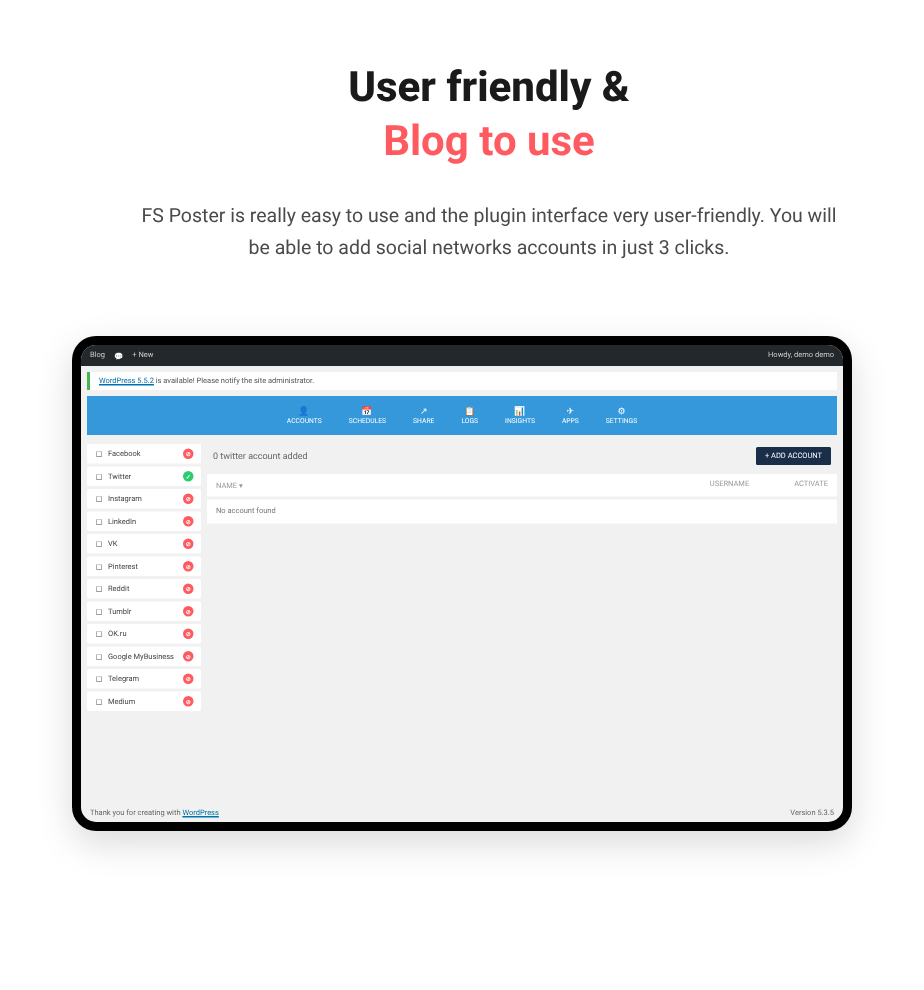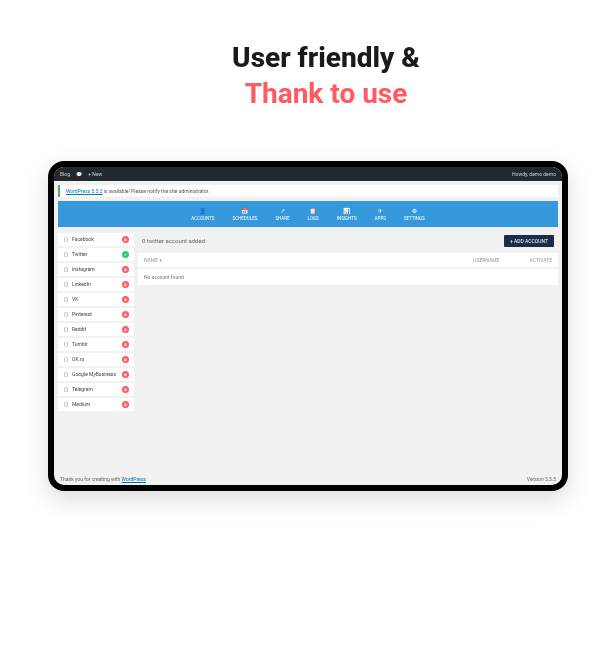--- a/index.html
+++ b/index.html
@@ -33,22 +33,23 @@
     .table-row { background: #fff; padding: 5px 6px; font-size: 5px; color: #777; }
     .footer { position: absolute; bottom: 3px; left: 6px; right: 6px; display: flex; justify-content: space-between; font-size: 5px; color: #666; }
     .footer a { color: #0073aa; text-decoration: underline; }
   </style>
 </head>
 <body>
 
 <div class="hero">
   <h1>
     <span>User friendly &amp;</span>
-    <span class="accent">Thank to use</span>
+    <span class="accent">Blog to use</span>
   </h1>
+  <p>FS Poster is really easy to use and the plugin interface very user-friendly. You will be able to add social networks accounts in just 3 clicks.</p>
 </div>
 
 <div class="device-frame">
   <div class="screen">
 
     <div class="wp-topbar">
       <div class="left">
         <span>Blog</span>
         <span>💬</span>
         <span>+ New</span>

